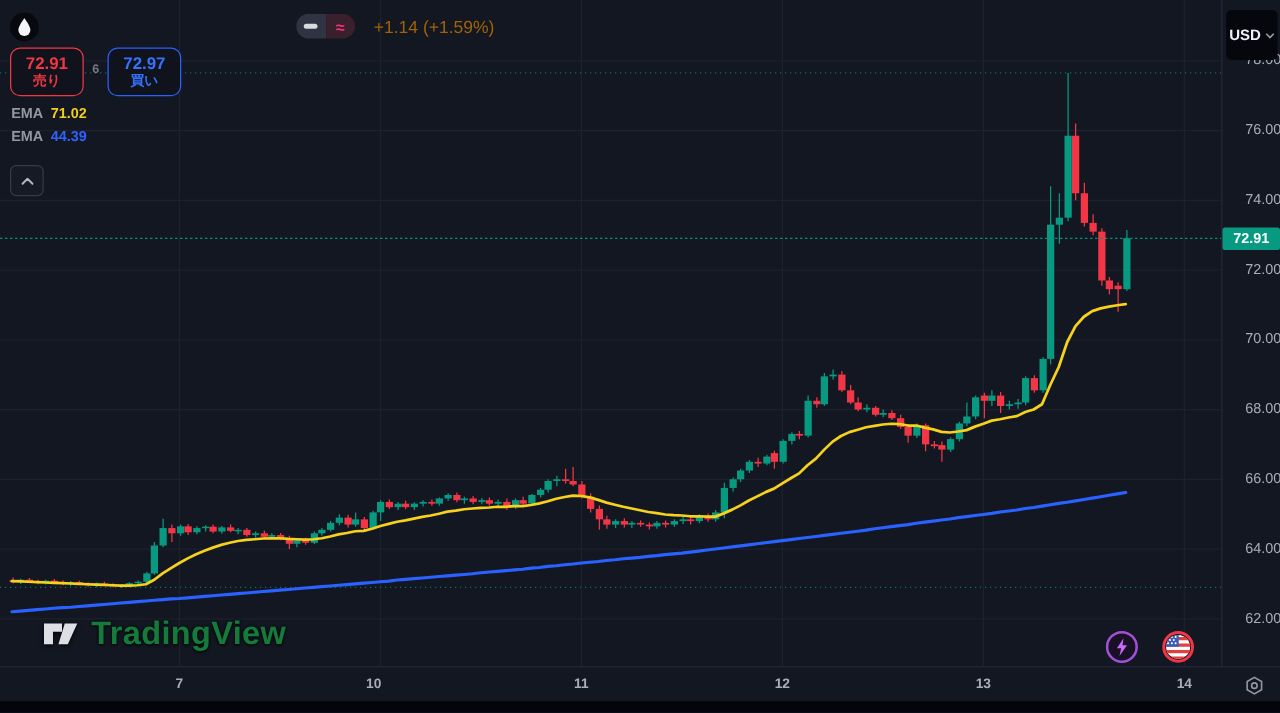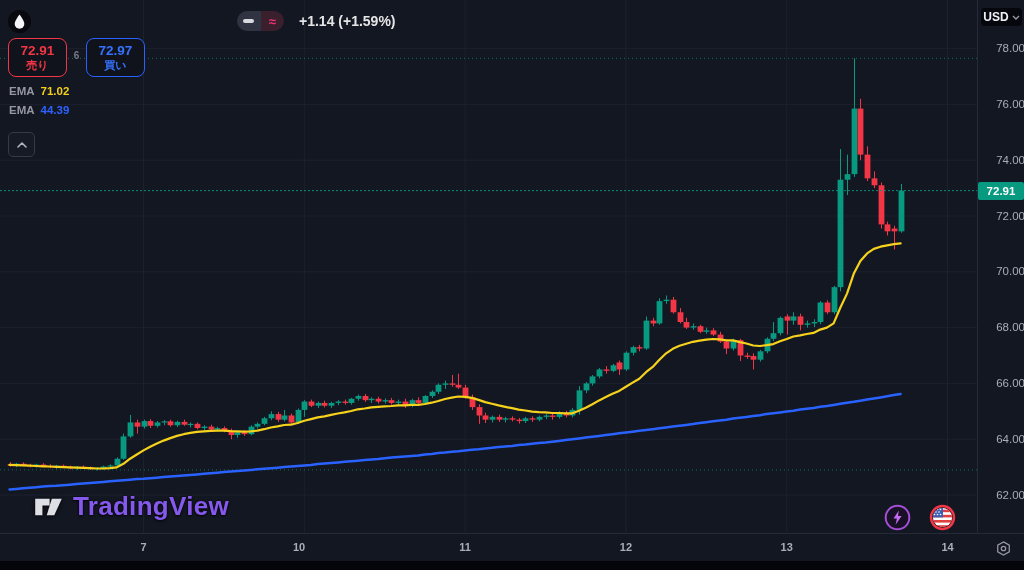--- a/index.html
+++ b/index.html
@@ -8,43 +8,43 @@
   .abs{position:absolute;}
   
   .sym-icon{left:8px;top:10px;width:23px;height:23px;border-radius:50%;background:#07090e;display:flex;align-items:center;justify-content:center;}
   .title{left:37px;top:11px;font-size:15px;font-weight:700;color:#e8eaef;letter-spacing:.2px;}
   .pill{left:237px;top:11px;width:47px;height:20px;border-radius:10px;overflow:hidden;display:flex;cursor:pointer;}
   .pill .half{width:50%;height:100%;display:flex;align-items:center;justify-content:center;}
   .pill .h-left{background:#2f3342;}
   .pill .h-right{background:#3a1f2d;}
   .pill .dash{width:11px;height:4px;border-radius:2px;background:#d8dade;}
   .pill .wave{color:#f23674;font-size:13px;font-weight:700;line-height:1;}
-  .change{left:299px;top:13px;font-size:14px;font-weight:700;color:#e5e5e5;}
+  .change{left:299px;top:13px;font-size:14px;font-weight:400;color:#a16207;}
   .trade-btn{top:38px;width:59px;height:39px;border-radius:8px;background:#10131b;display:flex;flex-direction:column;align-items:center;justify-content:center;line-height:1.15;cursor:pointer;}
   .sell{left:8px;border:1.5px solid #f23645;color:#f23645;}
   .buy{left:86px;border:1.5px solid #2962ff;color:#3572ff;}
   .trade-btn .p{font-size:13.5px;font-weight:700;}
   .trade-btn .l{font-size:11px;font-weight:600;}
   .spread{left:67px;top:50px;width:19px;text-align:center;font-size:10px;font-weight:700;color:#787b86;}
   .ema-row{left:9px;font-size:11.5px;font-weight:600;color:#9598a1;}
   .ema-row .v{font-weight:700;margin-left:6px;}
   .collapse-btn{left:8px;top:132px;width:27px;height:25px;border:1px solid #363a45;border-radius:5px;background:#161a25;display:flex;align-items:center;justify-content:center;cursor:pointer;}
   
   .price-axis{left:977px;top:0;width:47px;height:533px;border-left:1px solid #252938;}
-  .usd-chip{left:981px;top:8px;width:41px;height:18px;background:#05070c;border-radius:4px;display:flex;align-items:center;justify-content:center;gap:3px;cursor:pointer;color:#eef1f7;font-size:12px;font-weight:700;}
+  .usd-chip{left:981px;top:8px;width:41px;height:40px;background:#05070c;border-radius:4px;display:flex;align-items:center;justify-content:center;gap:3px;cursor:pointer;color:#eef1f7;font-size:12px;font-weight:700;}
   .pa-label{position:absolute;left:0;width:47px;text-align:right;font-size:11.5px;color:#a9adb8;}
   .last-tag{left:978px;width:46px;height:18px;background:#089981;border-radius:2px;color:#fff;font-size:11.5px;font-weight:700;display:flex;align-items:center;justify-content:center;}
   
   .time-axis{left:0;top:533px;width:1024px;height:37px;border-top:1px solid #252938;}
   .ta-label{position:absolute;top:7px;font-size:11px;font-weight:700;color:#a9adb8;transform:translateX(-50%);}
   .black-strip{left:0;top:561px;width:1024px;height:9px;background:#04050a;}
   .gear{left:992px;top:537px;width:22px;height:22px;display:flex;align-items:center;justify-content:center;cursor:pointer;}
   
   .watermark{left:33px;top:491px;display:flex;align-items:center;gap:9px;opacity:.96;}
-  .wm-text{font-size:26px;font-weight:700;color:#8b5cf6;text-shadow:0 1px 3px rgba(0,0,0,.85),0 0 2px rgba(0,0,0,.7);letter-spacing:.3px;}
+  .wm-text{font-size:26px;font-weight:700;color:#15803d;text-shadow:0 1px 3px rgba(0,0,0,.85),0 0 2px rgba(0,0,0,.7);letter-spacing:.3px;}
   .evt-icon{width:27px;height:27px;cursor:pointer;}
 </style>
 </head>
 <body>
 
 <div id="app">
 
   <svg id="plot" class="abs" style="left:0;top:0" width="977" height="533">
       <line x1="0" x2="977" y1="495" y2="495" stroke="#1d212e" stroke-width="1"></line>
       <line x1="0" x2="977" y1="439.2" y2="439.2" stroke="#1d212e" stroke-width="1"></line>

